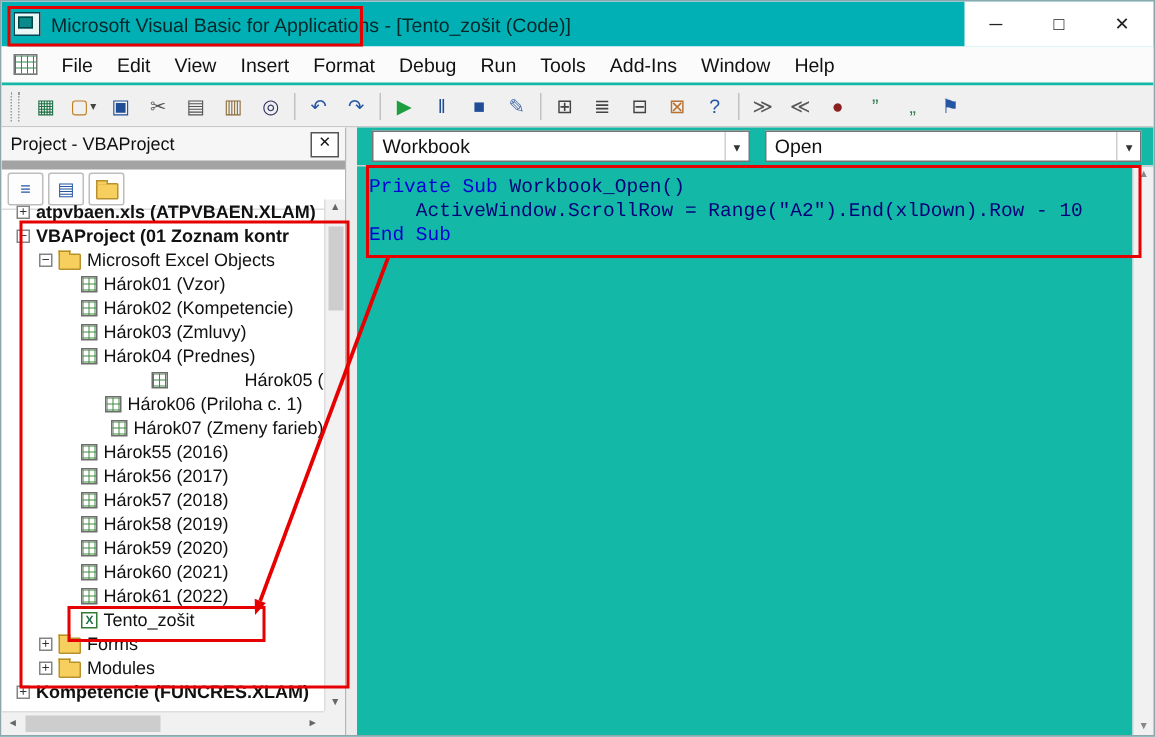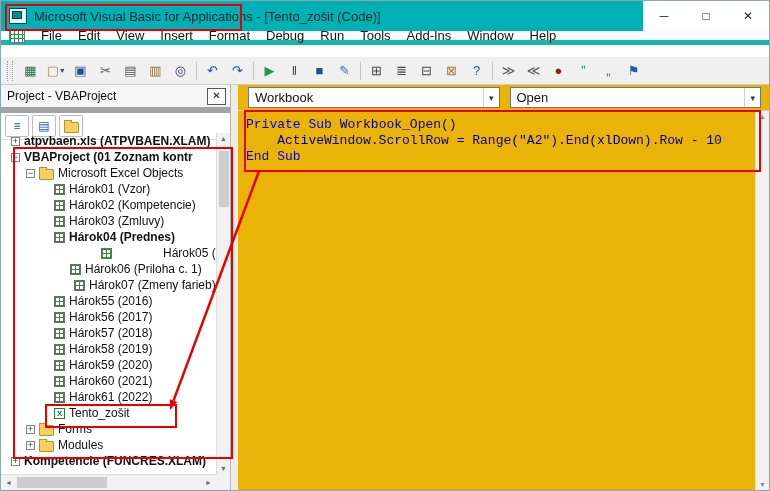--- a/index.html
+++ b/index.html
@@ -24,22 +24,22 @@
     background:#0a8a8a; border:1px solid #044;
   }
   .title-text { font-size:13px; color:#06272a; white-space:nowrap; }
   .win-controls { margin-left:auto; height:30px; display:flex; background:#fff; }
   .win-btn {
     width:42px; height:30px; display:flex; align-items:center; justify-content:center;
     font-size:12px; color:#222; cursor:default;
   }
   
   .menubar {
-    position:absolute; left:0; top:30px; right:0; height:14px; background:#fbfbfb;
-    border-bottom:5px solid #14b8a6; display:flex; align-items:center;
+    position:absolute; left:0; top:30px; right:0; height:26px; background:#fbfbfb;
+    border-bottom:2px solid #14b8a6; display:flex; align-items:center;
     padding-left:6px; box-sizing:border-box; font-size:13px; color:#111;
   }
   .child-icon {
     width:14px; height:12px; background:#fff; border:1px solid #777; margin:0 8px 0 2px;
     background-image:linear-gradient(#2e8b4f 1px, transparent 1px),
                      linear-gradient(90deg,#2e8b4f 1px, transparent 1px);
     background-size:4px 4px; flex-shrink:0;
   }
   .menu-item { padding:3px 8px; white-space:nowrap; }
   
@@ -116,21 +116,21 @@
     border-top:1px solid #dddddd; box-sizing:border-box; display:flex; align-items:center;
     justify-content:space-between; font-size:7px; color:#666; padding:0 2px;
   }
   .scroll-arrow { padding:2px; }
   .thumb-v { position:absolute; left:2px; top:18px; width:10px; height:56px; background:#cdcdcd; }
   .thumb-h { position:absolute; left:16px; top:2px; width:90px; height:11px; background:#cdcdcd; }
   .scroll-corner { position:absolute; right:0; bottom:0; width:14px; height:16px; background:#f1f1f1; }
   
   .splitter { position:absolute; left:230px; top:84px; width:7px; bottom:0; background:#ececec; }
   
-  .code-panel { position:absolute; left:237px; top:84px; right:0; bottom:0; background:#eab308; }
+  .code-panel { position:absolute; left:237px; top:84px; right:0; bottom:0; background:#14b8a6; }
   .combo-row {
     height:26px; display:flex; gap:10px; padding:2px 8px 2px 10px; box-sizing:border-box;
     border-bottom:1px solid #cfcfcf; align-items:center;
   }
   .combo {
     flex:1; height:21px; border:1px solid #767676; background:#fff; display:flex;
     align-items:center; padding-left:6px; font-size:13px; color:#111; box-sizing:border-box;
   }
   .combo-arrow { margin-left:auto; font-size:9px; color:#333; padding:0 5px; border-left:1px solid #cfcfcf; align-self:stretch; display:flex; align-items:center; }
   .code-area {
@@ -302,21 +302,21 @@
       <div class="tree-row" style="padding-left: 40px;">
         <span class="expander-spacer"></span>
         <span class="icon-sheet"></span>
         <span class="tree-label">Hárok02 (Kompetencie)</span>
       </div>
       <div class="tree-row" style="padding-left: 40px;">
         <span class="expander-spacer"></span>
         <span class="icon-sheet"></span>
         <span class="tree-label">Hárok03 (Zmluvy)</span>
       </div>
-      <div class="tree-row" style="padding-left: 40px; font-weight: bold;">
+      <div class="tree-row" style="padding-left: 40px;">
         <span class="expander-spacer"></span>
         <span class="icon-sheet"></span>
         <span class="tree-label">Hárok04 (Prednes)</span>
       </div>
       <div class="tree-row" style="padding-left: 40px; gap: 47px;">
         <span class="expander-spacer"></span>
         <span class="icon-sheet"></span>
         <span class="tree-label">Hárok05 (MDaV za 37.t 202</span>
       </div>
       <div class="tree-row" style="padding-left: 56px;">

